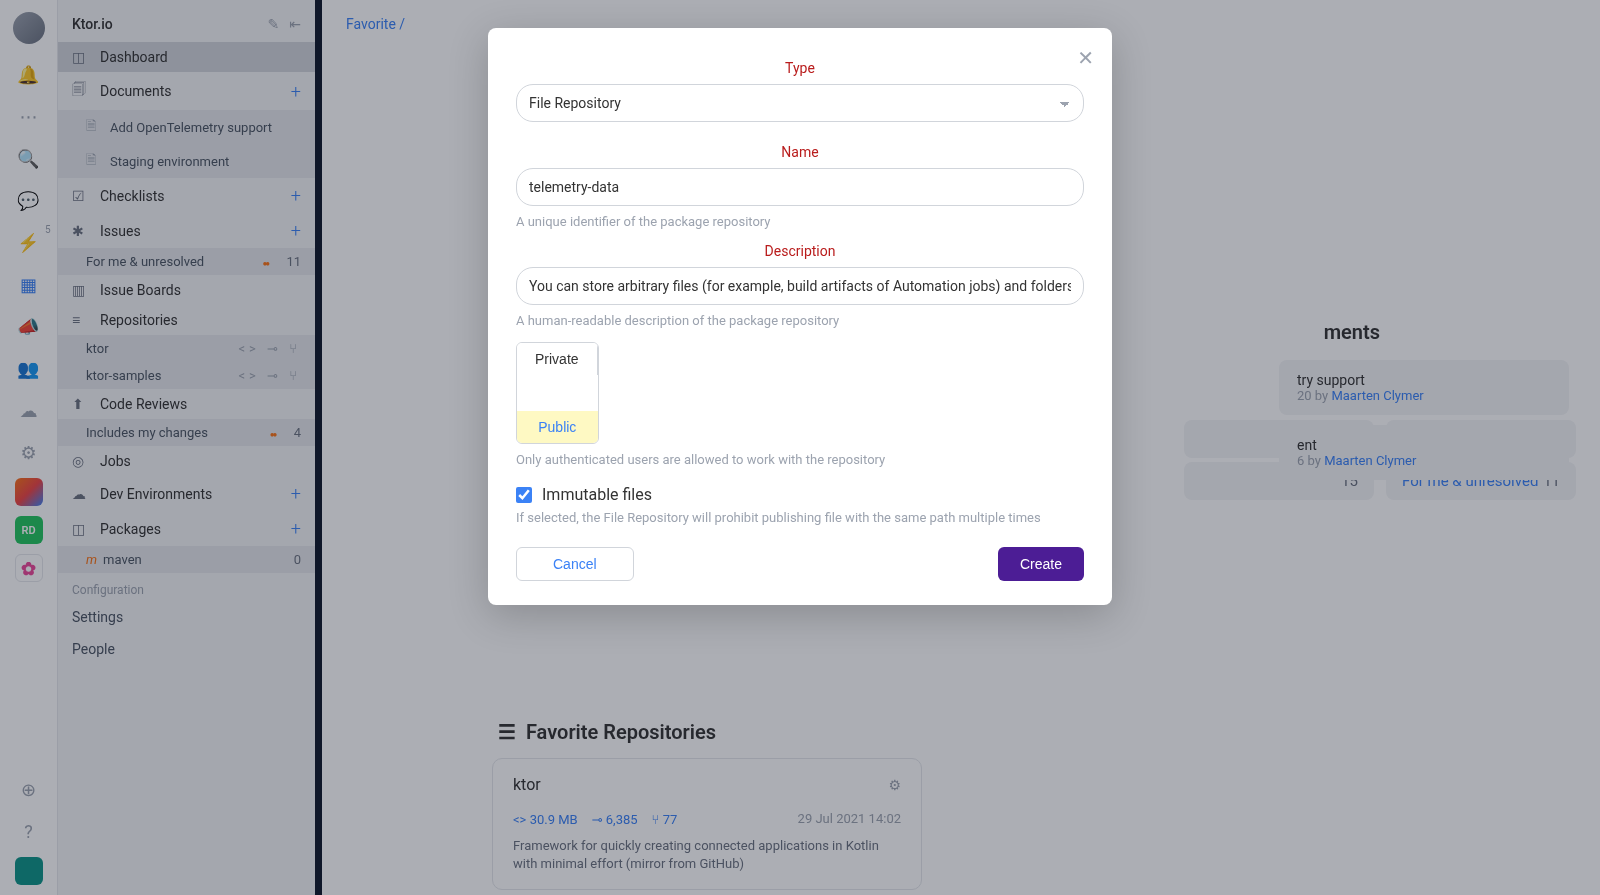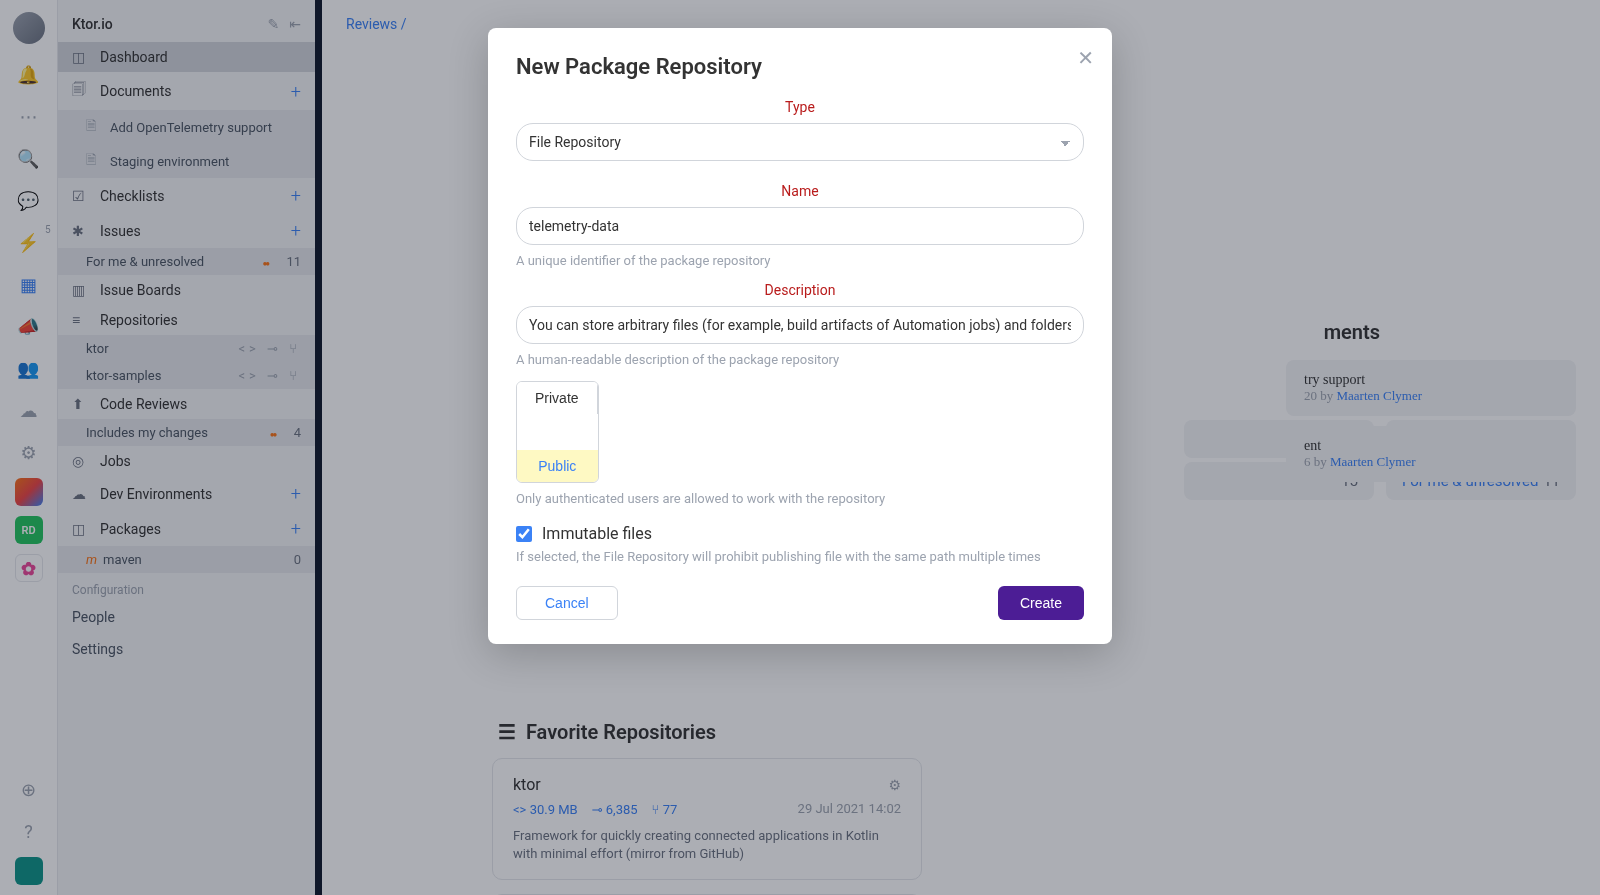--- a/index.html
+++ b/index.html
@@ -44,41 +44,41 @@
 .card { background:#f3f4f6; border-radius:8px; padding:10px 16px; display:flex; justify-content:space-between; min-width:190px; font-size:15px; }
 .card .lbl { color:#3b82f6; }
 .card .num { color:#6b7280; }
 .docrow { background:#f3f4f6; border-radius:8px; padding:12px 18px; margin-bottom:10px; font-size:14px; }
 .docrow .meta { color:#9ca3af; font-size:13px; }
 .docrow .meta .au { color:#3b82f6; }
 .favhdr { margin-top:90px; font-size:20px; font-weight:600; color:#333; padding-left:26px; display:flex; align-items:center; gap:10px; }
 .favcard { background:#fff; border:1px solid #e5e7eb; border-radius:10px; padding:16px 20px; margin-top:14px; width:430px; margin-left:20px; }
 .favcard .nm { font-size:16px; color:#333; display:flex; justify-content:space-between; align-items:center; }
 .favcard .gear { color:#9ca3af; font-size:14px; }
-.favcard .stats { color:#3b82f6; font-size:13px; margin-top:8px; display:flex; gap:14px; }
+.favcard .stats { color:#3b82f6; font-size:13px; margin-top:18px; display:flex; gap:14px; }
 .favcard .dt { color:#9ca3af; font-size:13px; float:right; margin-top:-16px; }
 .favcard .desc { color:#6b7280; font-size:13px; margin-top:10px; line-height:1.4; }
 
 
 .scrim { position:absolute; inset:0; background:rgba(17,24,39,0.35); display:flex; align-items:flex-start; justify-content:center; padding-top:28px; }
 .modal { width:624px; background:#fff; border-radius:8px; padding:26px 28px 24px; box-shadow:0 10px 40px rgba(0,0,0,0.2); position:relative; }
 .modal h2 { font-size:22px; font-weight:600; margin-bottom:20px; }
 .modal .close { position:absolute; top:18px; right:18px; color:#9ca3af; font-size:20px; cursor:pointer; }
 .mlabel { font-size:14px; color:#b91c1c; margin-bottom:8px; margin-top:6px;text-align:center; }
 .mhelp { font-size:13px; color:#9ca3af; margin-top:8px; margin-bottom:14px; }
 .msel, .minp { width:100%; border:1px solid #d1d5db; border-radius:17px; padding:10px 12px; font-size:14px; color:#333; font-family:inherit; background:#fff; }
 .msel { appearance:none; background-image:linear-gradient(45deg,transparent 50%,#9ca3af 50%),linear-gradient(135deg,#9ca3af 50%,transparent 50%); background-position:calc(100% - 18px) 17px,calc(100% - 13px) 17px; background-size:5px 5px; background-repeat:no-repeat; }
 .seg { display:flex; border:1px solid #d1d5db; border-radius:6px; width:fit-content; overflow:hidden;flex-direction:column; }
 .seg button { border:none; background:#fff; padding:8px 18px; font-size:14px; cursor:pointer; }
 .seg button.sel { background:#fff; color:#333; border-right:1px solid #d1d5db; }
 .seg button.unsel { background:#fef9c3; color:#3b82f6;margin-top:36px; }
 .chk { display:flex; align-items:center; gap:10px; margin-top:18px; }
 .chk input { width:16px; height:16px; accent-color:#3b82f6; }
 .mactions { display:flex; justify-content:space-between; margin-top:22px; }
-.btn-cancel { border:1px solid #d1d5db; background:#fff; color:#3b82f6; padding:8px 28px; border-radius:6px; font-size:14px; cursor:pointer; }
+.btn-cancel { border:1px solid #d1d5db; background:#fff; color:#3b82f6; padding:8px 36px; border-radius:6px; font-size:14px; cursor:pointer; }
 .btn-primary { border:none; background:#4c1d95; color:#fff; padding:8px 22px; border-radius:6px; font-size:14px; cursor:pointer; }
 </style>
 </head>
 <body>
 
 <div class="app">
 
   <div class="rail">
     <div class="avatar"></div>
     <div class="ricon green">🔔</div>
@@ -176,26 +176,26 @@
     <div class="sb-item">
         <span class="ic">◫</span>
         <span>Packages</span>
         <span class="plus">+</span>
       </div>
     <div class="sb-sub row2">
         <span><span style="color:#f97316;font-style:italic;margin-right:6px">m</span><span>maven</span></span>
         <span class="cnt">0</span>
       </div>
     <div class="sb-section">Configuration</div>
+    <div class="sb-plain">Settings</div>
     <div class="sb-plain">People</div>
-    <div class="sb-plain">Settings</div>
   </div>
 
   <div class="main">
-    <div class="breadcrumb">Reviews /</div>
+    <div class="breadcrumb">Favorite /</div>
 
     <div class="cards" style="position:absolute; right:24px; top:220px;">
       <div class="card">
           <span class="lbl"></span>
           <span class="num">43</span>
         </div>
       <div class="card">
           <span class="lbl">Resolved</span>
           <span class="num">12</span>
         </div>
@@ -206,21 +206,21 @@
           <span class="num">15</span>
         </div>
       <div class="card">
           <span class="lbl">For me &amp; unresolved</span>
           <span class="num">11</span>
         </div>
     </div>
 
     <div style="position:absolute; right:220px; top:320px; font-size:20px; font-weight:600">ments</div>
 
-    <div style="position:absolute; right:24px; top:360px; width:290px;font-family:Liberation Serif, serif;">
+    <div style="position:absolute; right:31px; top:360px; width:290px;">
       <div class="docrow">
         <div>try support</div>
         <div class="meta"><span>20 by </span><span class="au">Maarten Clymer</span></div>
       </div>
       <div class="docrow">
         <div>ent</div>
         <div class="meta"><span>6 by </span><span class="au">Maarten Clymer</span></div>
       </div>
     </div>
 
@@ -245,21 +245,20 @@
       <div class="favcard">
         
       </div>
     </div>
   </div>
 </div>
 
 <div class="scrim">
   <div class="modal">
     <div class="close">✕</div>
-    <h2>New Package Repository</h2>
 
     <div class="mlabel">Type</div>
     <select class="msel">
       <option>File Repository</option>
     </select>
 
     <div class="mlabel" style="margin-top:22px">Name</div>
     <input class="minp" value="telemetry-data" style="">
     <div class="mhelp">A unique identifier of the package repository</div>
 

